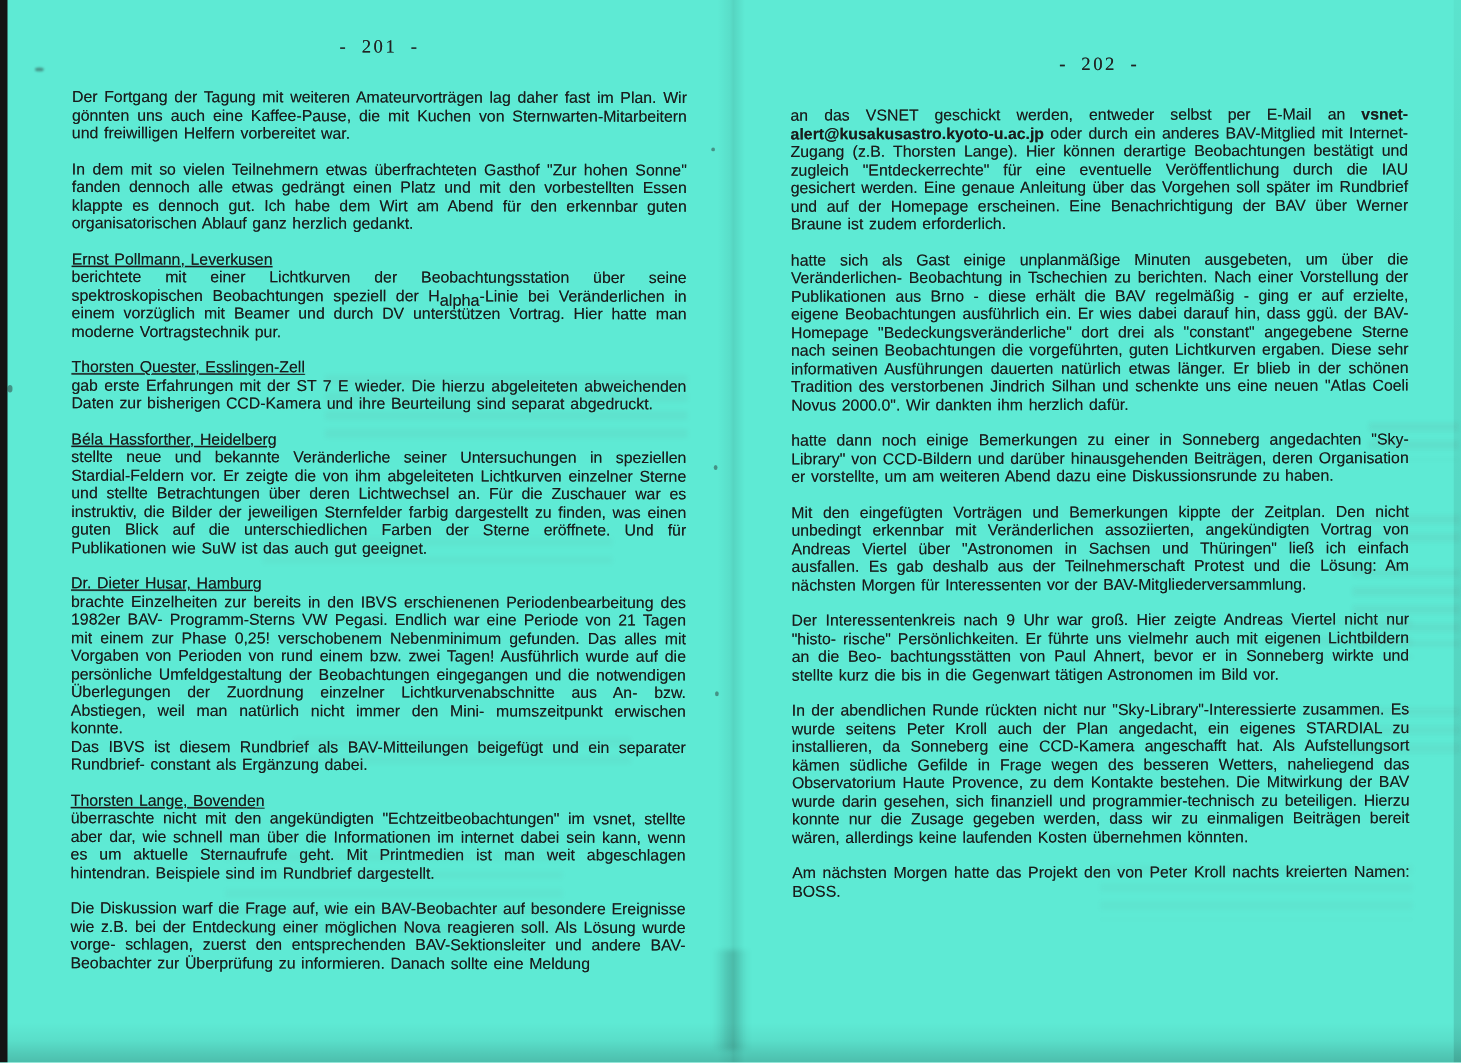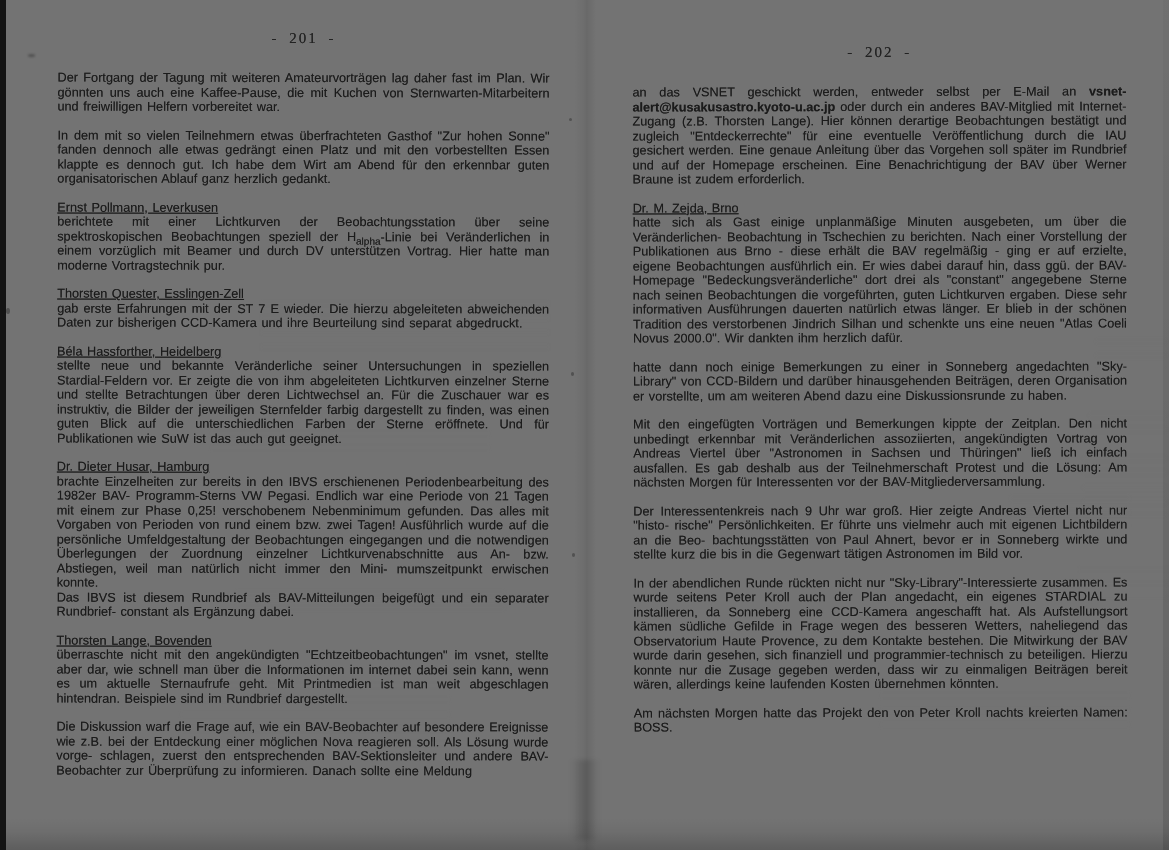--- a/index.html
+++ b/index.html
@@ -1,21 +1,21 @@
 <!DOCTYPE html>
 <html><head>
 <meta charset="utf-8">
 <style>
   html,body{margin:0;padding:0;}
   body{
     width:1169px;height:850px;position:relative;overflow:hidden;
     background:#ffffff;
     font-family:"Liberation Sans", sans-serif;
   }
-  .sheet{position:absolute;inset:0;background:#737373;}
+  .sheet{position:absolute;inset:0;background:#5eead4;}
   
   .edge-left{position:absolute;left:0;top:0;width:6px;height:850px;background:#141414;}
   .edge-right{position:absolute;right:0;top:0;width:6px;height:850px;
     background:linear-gradient(to bottom, rgba(0,0,0,0.03), rgba(0,0,0,0.12));}
   .bottom-shade{position:absolute;left:0;right:0;bottom:0;height:32px;
     background:linear-gradient(to bottom, rgba(0,0,0,0) 0%, rgba(0,0,0,0.05) 45%, rgba(0,0,0,0.14) 80%, rgba(0,0,0,0.19) 100%);}
   .gutter{position:absolute;left:574px;top:0;width:22px;height:850px;
     background:linear-gradient(to right, rgba(0,0,0,0) 0%, rgba(0,0,0,0.05) 45%, rgba(0,0,0,0.09) 58%, rgba(0,0,0,0) 100%);}
   .gutter-low{position:absolute;left:570px;top:760px;width:30px;height:80px;filter:blur(2px);
     background:linear-gradient(to right, rgba(0,0,0,0) 0%, rgba(0,0,0,0.14) 50%, rgba(0,0,0,0) 100%);}
@@ -28,21 +28,21 @@
   .page-left{left:57px;width:492px;transform:rotate(0.1deg);}
   .page-right{left:633px;width:494px;transform:rotate(-0.12deg);}
   .pageno{font-family:"Liberation Serif", serif;font-size:15px;letter-spacing:2px;
     word-spacing:5px;text-align:center;color:#222;}
   .page-left .pageno{margin-top:30px;margin-bottom:24px;}
   .page-right .pageno{margin-top:44px;margin-bottom:24px;}
   .blk{font-size:12.7px;line-height:14.5px;text-align:justify;margin:0 0 14px 0;word-spacing:1px;}
   .blk p{margin:0;}
   .name{text-align:left;text-decoration:underline;}
   .email{font-weight:bold;}
-  sub.hsub{font-size:10px;line-height:0;}
+  sub.hsub{font-size:13px;line-height:0;}
 </style>
 </head>
 <body>
 
 <div class="sheet">
 
   <div class="page page-left">
     <div class="pageno">- 201 -</div>
 
     <div class="blk">Der Fortgang der Tagung mit weiteren Amateurvorträgen lag daher fast im Plan. Wir gönnten uns auch eine Kaffee-Pause, die mit Kuchen von Sternwarten-Mitarbeitern und freiwilligen Helfern vorbereitet war.</div>
@@ -77,21 +77,20 @@
 
     <div class="blk">Die Diskussion warf die Frage auf, wie ein BAV-Beobachter auf besondere Ereignisse wie z.B. bei der Entdeckung einer möglichen Nova reagieren soll. Als Lösung wurde vorge- schlagen, zuerst den entsprechenden BAV-Sektionsleiter und andere BAV-Beobachter zur Überprüfung zu informieren. Danach sollte eine Meldung</div>
   </div>
 
   <div class="page page-right">
     <div class="pageno">- 202 -</div>
 
     <div class="blk"><span>an das VSNET geschickt werden, entweder selbst per E-Mail an </span><span class="email">vsnet-alert@kusakusastro.kyoto-u.ac.jp</span><span> oder durch ein anderes BAV-Mitglied mit Internet-Zugang (z.B. Thorsten Lange). Hier können derartige Beobachtungen bestätigt und zugleich "Entdeckerrechte" für eine eventuelle Veröffentlichung durch die IAU gesichert werden. Eine genaue Anleitung über das Vorgehen soll später im Rundbrief und auf der Homepage erscheinen. Eine Benachrichtigung der BAV über Werner Braune ist zudem erforderlich.</span></div>
 
     <div class="blk">
-      <p class="name">Dr. M. Zejda, Brno</p>
       <p>hatte sich als Gast einige unplanmäßige Minuten ausgebeten, um über die Veränderlichen- Beobachtung in Tschechien zu berichten. Nach einer Vorstellung der Publikationen aus Brno - diese erhält die BAV regelmäßig - ging er auf erzielte, eigene Beobachtungen ausführlich ein. Er wies dabei darauf hin, dass ggü. der BAV-Homepage "Bedeckungsveränderliche" dort drei als "constant" angegebene Sterne nach seinen Beobachtungen die vorgeführten, guten Lichtkurven ergaben. Diese sehr informativen Ausführungen dauerten natürlich etwas länger. Er blieb in der schönen Tradition des verstorbenen Jindrich Silhan und schenkte uns eine neuen "Atlas Coeli Novus 2000.0". Wir dankten ihm herzlich dafür.</p>
     </div>
 
     <div class="blk">
       <p>hatte dann noch einige Bemerkungen zu einer in Sonneberg angedachten "Sky-Library" von CCD-Bildern und darüber hinausgehenden Beiträgen, deren Organisation er vorstellte, um am weiteren Abend dazu eine Diskussionsrunde zu haben.</p>
     </div>
 
     <div class="blk">Mit den eingefügten Vorträgen und Bemerkungen kippte der Zeitplan. Den nicht unbedingt erkennbar mit Veränderlichen assoziierten, angekündigten Vortrag von Andreas Viertel über "Astronomen in Sachsen und Thüringen" ließ ich einfach ausfallen. Es gab deshalb aus der Teilnehmerschaft Protest und die Lösung: Am nächsten Morgen für Interessenten vor der BAV-Mitgliederversammlung.</div>
 
     <div class="blk">Der Interessentenkreis nach 9 Uhr war groß. Hier zeigte Andreas Viertel nicht nur "histo- rische" Persönlichkeiten. Er führte uns vielmehr auch mit eigenen Lichtbildern an die Beo- bachtungsstätten von Paul Ahnert, bevor er in Sonneberg wirkte und stellte kurz die bis in die Gegenwart tätigen Astronomen im Bild vor.</div>

